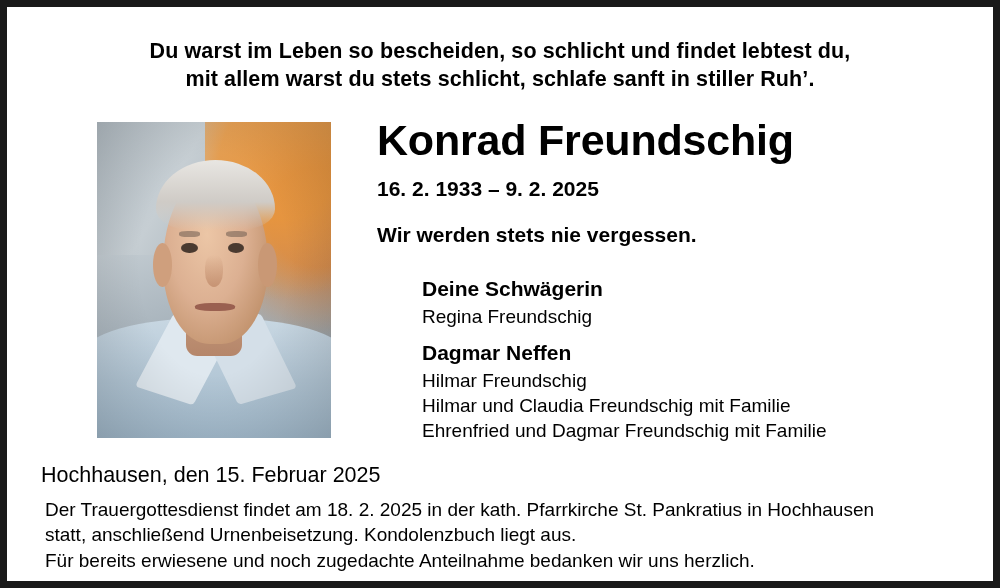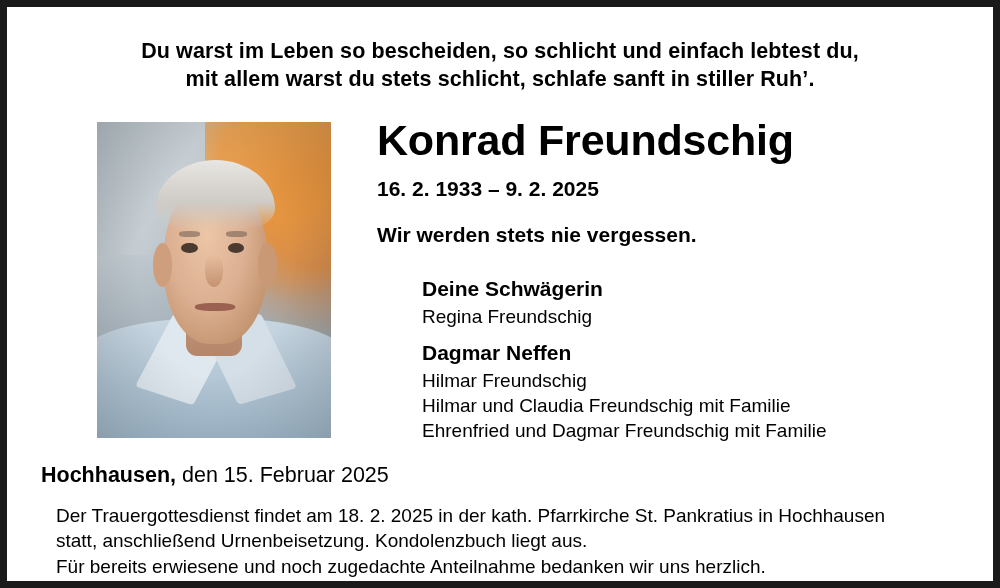--- a/index.html
+++ b/index.html
@@ -221,36 +221,36 @@
   .rel-group + .rel-group { margin-top: 12px; }
   .footer {
     margin-top: 18px;
     padding-left: 8px;
   }
   .place-line {
     font-size: 21.5px;
     margin: 0 0 9px 0;
   }
   .place-line .place {
-    font-weight: 700;
+    font-weight: 400;
   }
   .service {
     font-size: 19px;
     line-height: 1.33;
-    margin: 15px;
+    margin: 4px;
   }
   .service div { white-space: nowrap; }
 </style>
 </head>
 <body>
 
 <div class="obituary">
 
   <div class="verse">
-    <div>Du warst im Leben so bescheiden, so schlicht und einfach lebtest du,</div>
+    <div>Du warst im Leben so bescheiden, so schlicht und findet lebtest du,</div>
     <div>mit allem warst du stets schlicht, schlafe sanft in stiller Ruh’.</div>
   </div>
 
   <div class="body-row">
 
     <div class="portrait">
       <div class="bg"></div>
       <div class="wall"></div>
       <div class="shirt"></div>
       <div class="collarL"></div>

